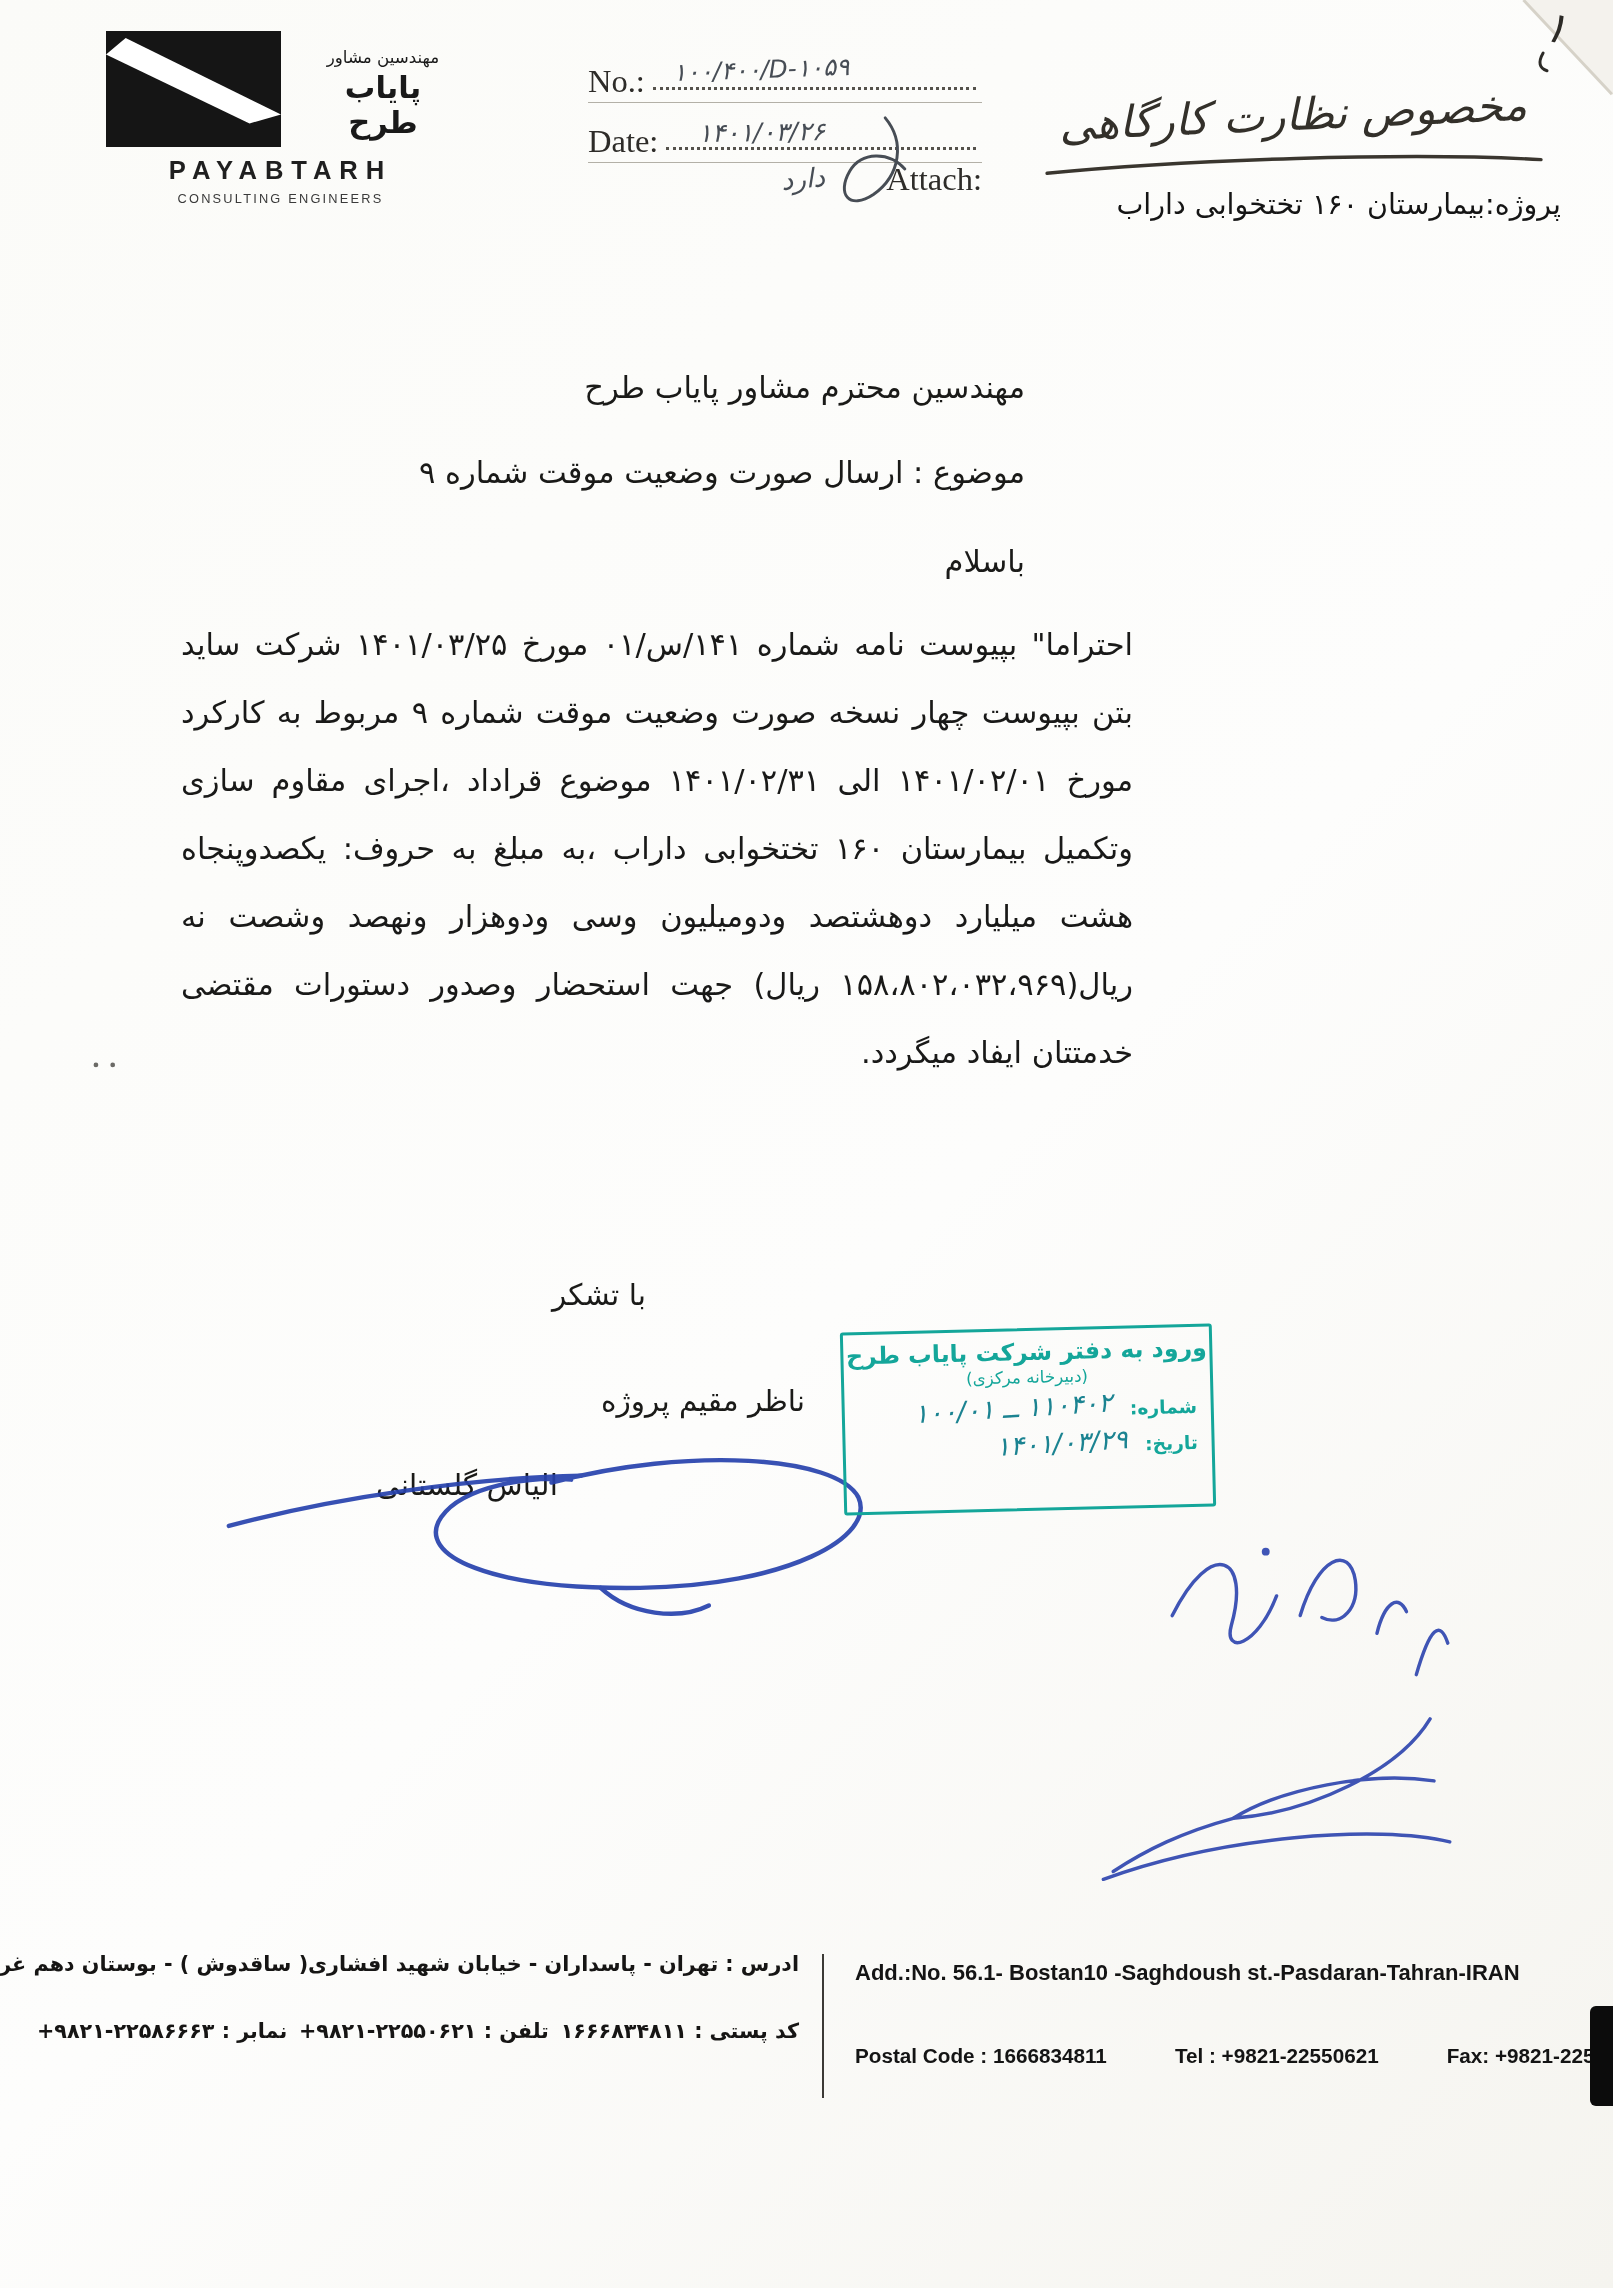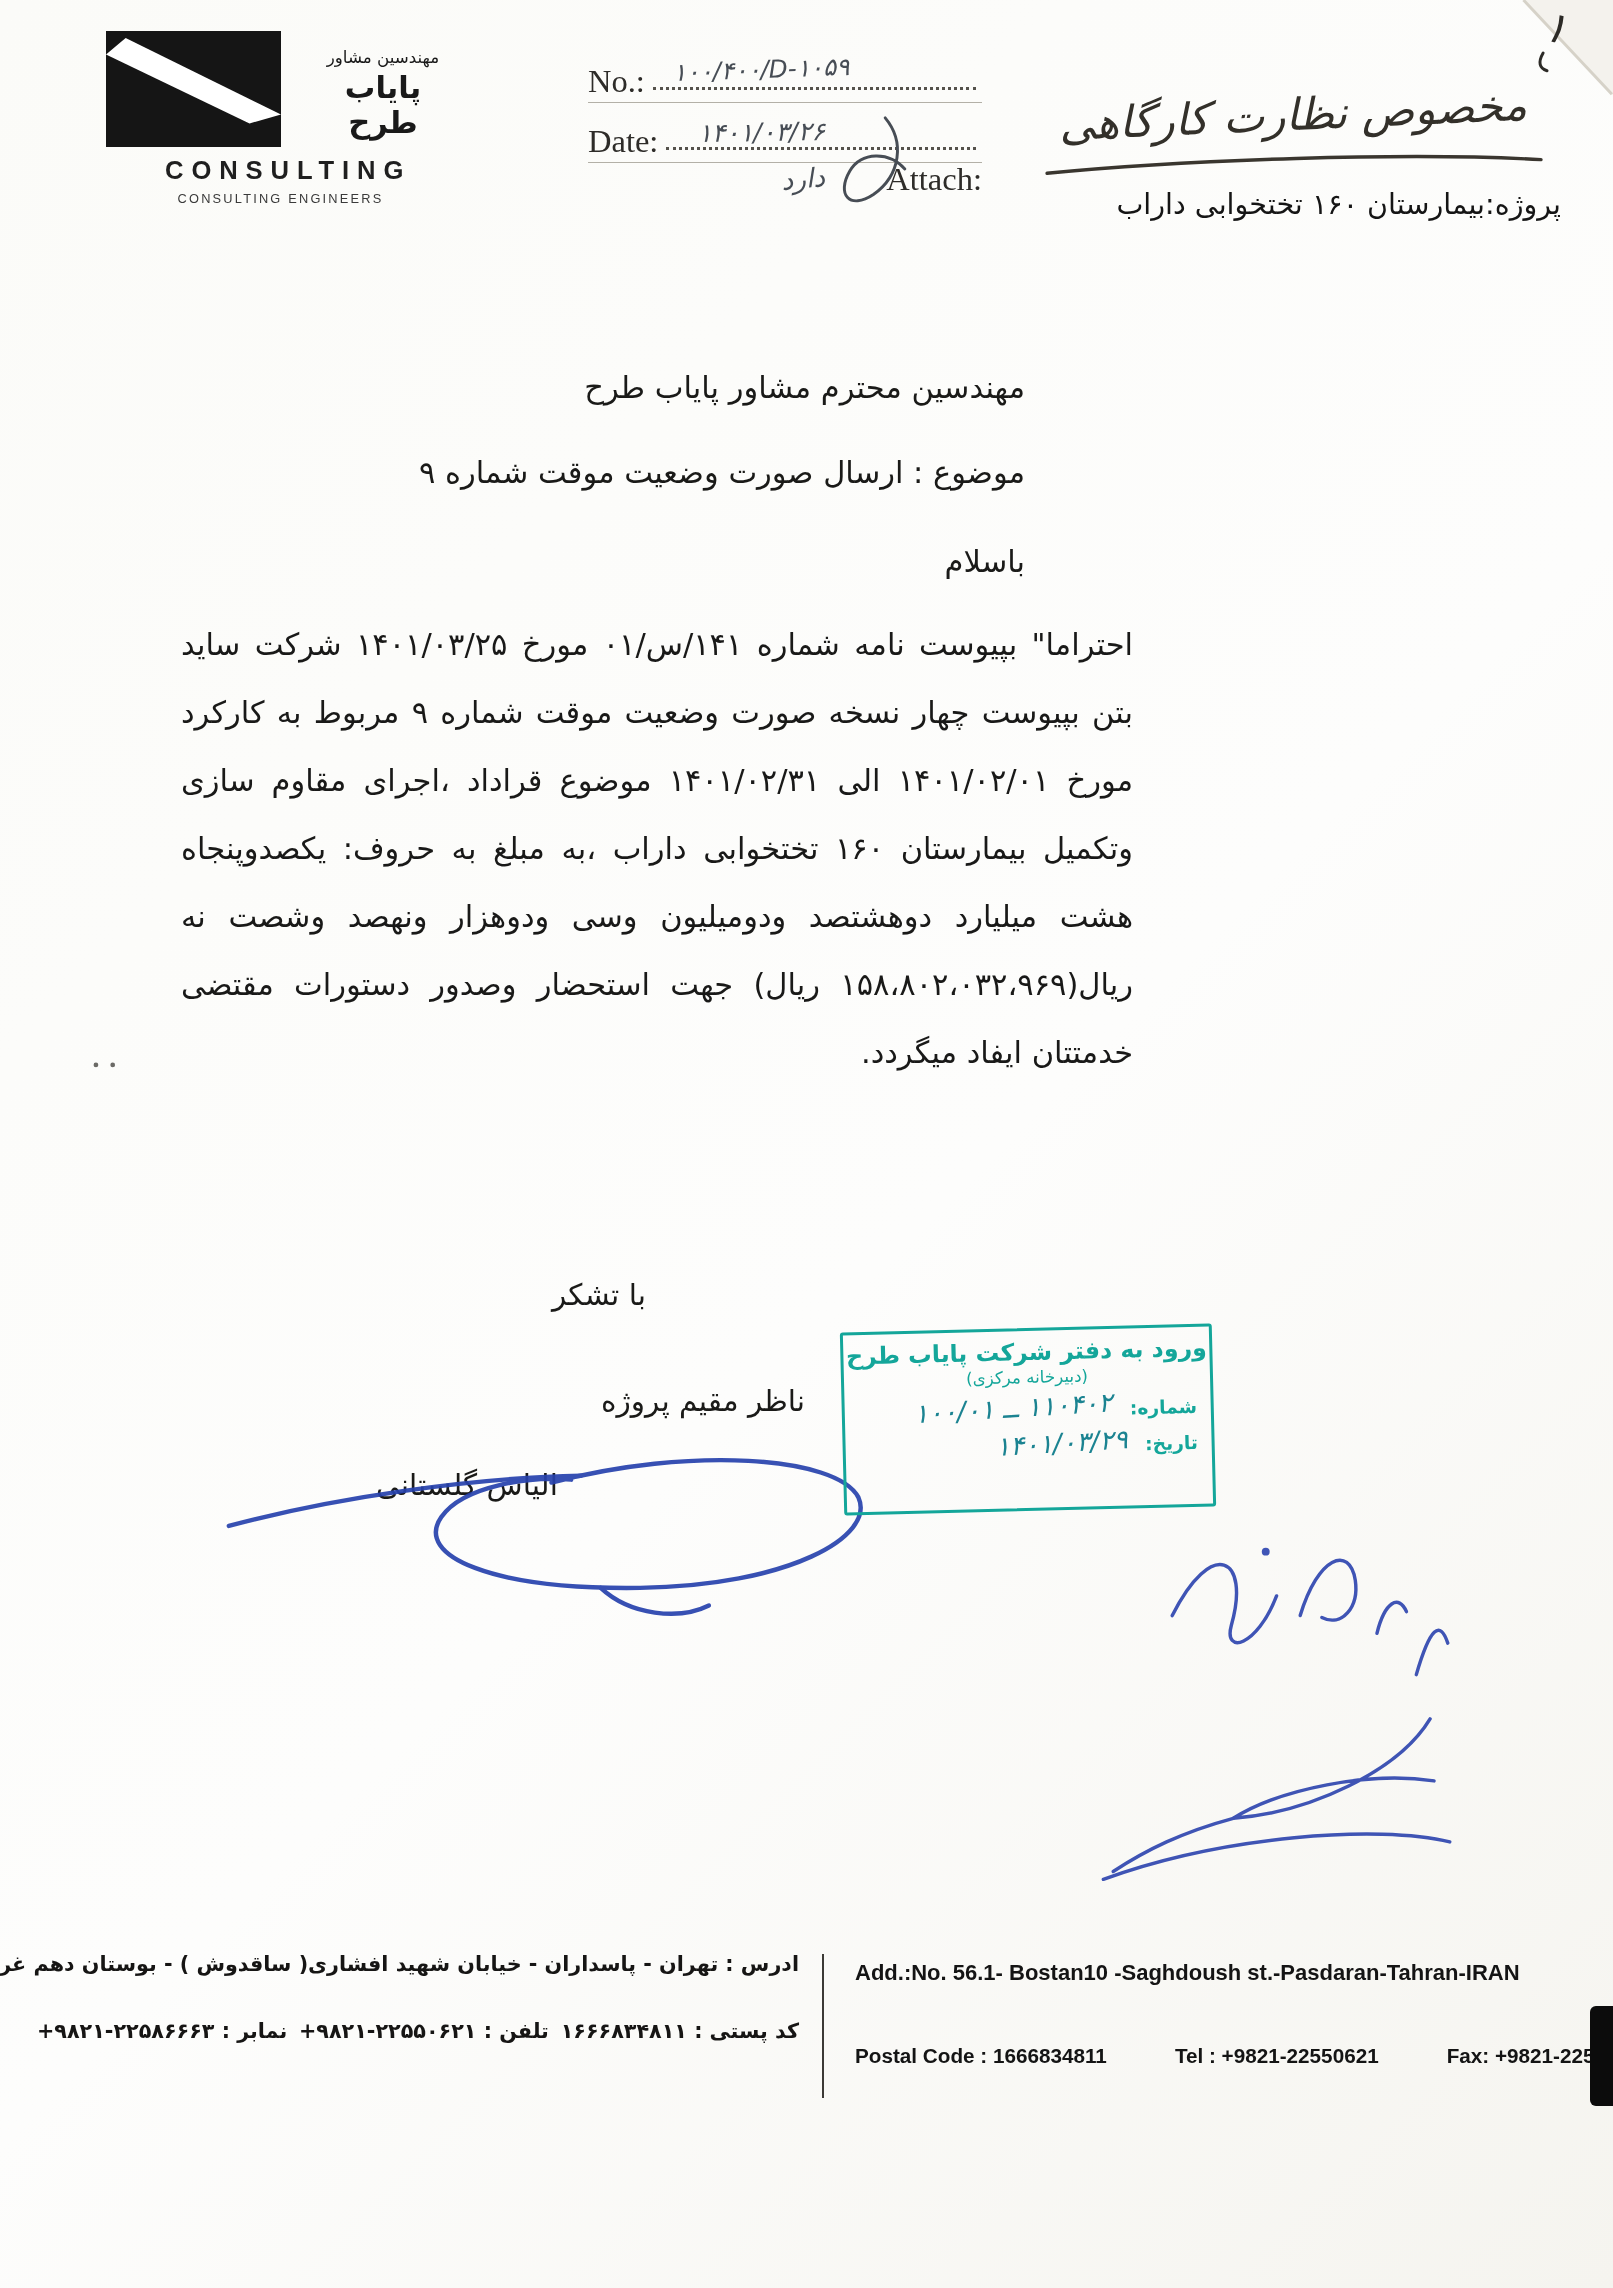--- a/index.html
+++ b/index.html
@@ -84,21 +84,21 @@
   <div class="logo-block">
     <svg class="logo-mark" viewBox="0 0 178 118">
       <rect x="0" y="0" width="178" height="118" fill="#151515"></rect>
       <polygon points="0,24 146,94 178,85 20,7" fill="#ffffff"></polygon>
     </svg>
     <div class="logo-fa">
       <div class="logo-fa-1">مهندسین مشاور</div>
       <div class="logo-fa-2">پایاب طرح</div>
     </div>
     <div class="logo-en">
-      <div class="logo-en-name">CONSULTING</div>
+      <div class="logo-en-name">PAYABTARH</div>
       <div class="logo-en-sub">CONSULTING ENGINEERS</div>
     </div>
   </div>
 
   <div class="fields">
     <div class="field-row">
       <span class="field-label">No.:</span>
       <span class="dots"></span>
       <span class="field-value value-no ltr">۱۰۰/۴۰۰/D-۱۰۵۹</span>
     </div>

